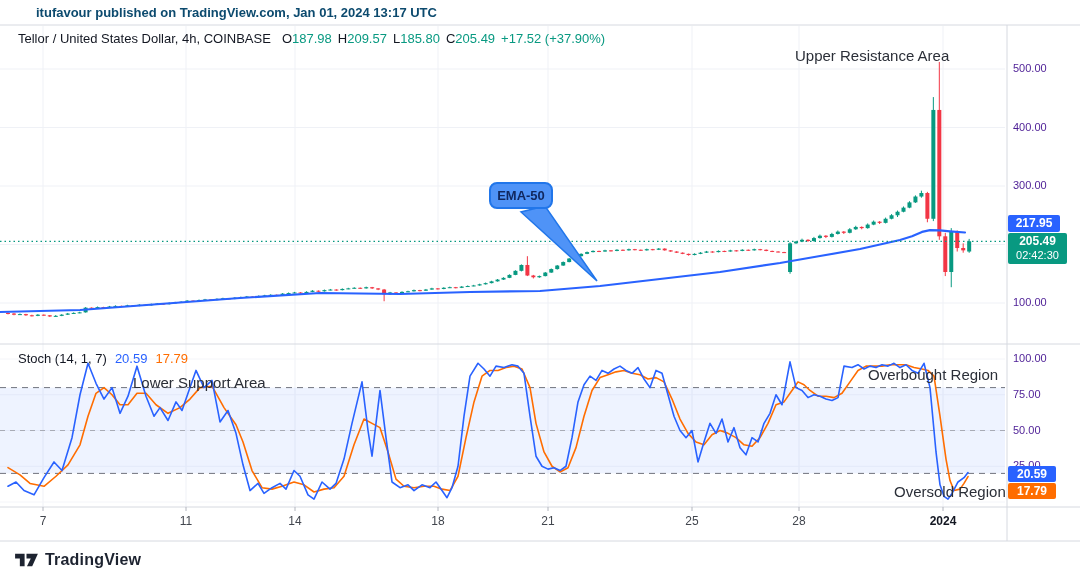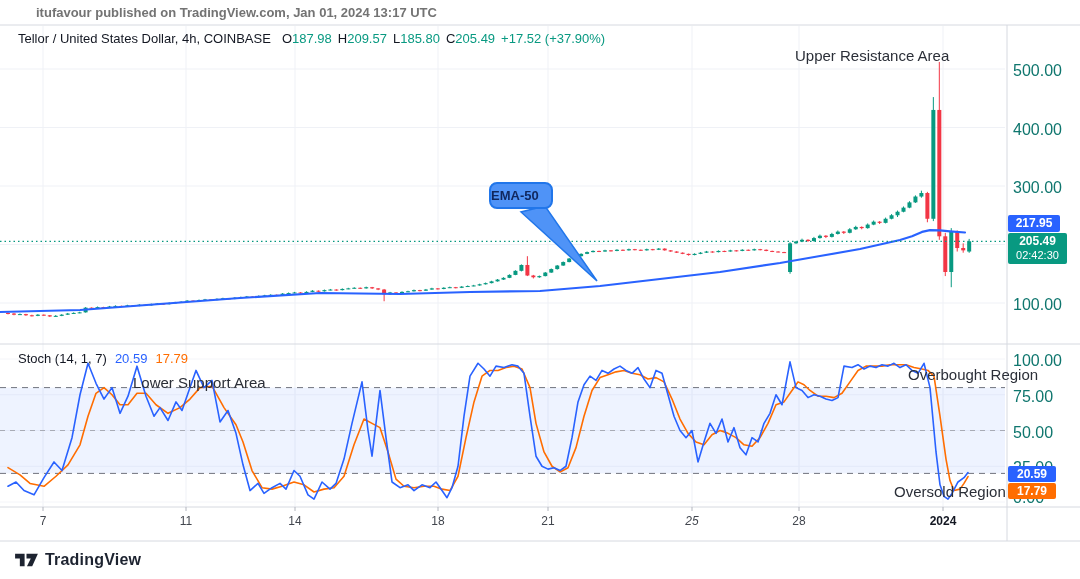--- a/index.html
+++ b/index.html
@@ -1,44 +1,44 @@
 <!DOCTYPE html>
 <html><head>
 <meta charset="utf-8">
 <style>
   * { box-sizing: border-box; margin: 0; padding: 0; }
   html,body { width:1080px; height:579px; background:#fff; font-family:"Liberation Sans",sans-serif; overflow:hidden; }
   #screen { position:relative; width:1080px; height:579px; background:#fff; }
   #chart-svg { position:absolute; left:0; top:0; z-index:0; }
 
-  .pub-bar { position:absolute; left:16px; top:5px; font-size:13px; font-weight:700; color:#737373; z-index:2;padding-left:20px; }
+  .pub-bar { position:absolute; left:16px; top:5px; font-size:13px; font-weight:700; color:#0c4a6e; z-index:2;padding-left:20px; }
 
   .legend { position:absolute; left:18px; font-size:13px; color:#131722; z-index:2; white-space:nowrap; }
   #legend-row1 { top:31px; }
   #legend-row2 { top:49px; }
   #stoch-legend { top:351px; }
   .legend .sep { margin-right:5px; }
   .val-up { color:#089981; }
   .val-blue { color:#2962FF; margin-left:8px; }
   .val-orange { color:#FF6D00; margin-left:8px; }
   .ohlc-item { margin-left:6px; }
   .ohlc-item b { font-weight:400; color:#131722; }
   .ohlc-item span { color:#089981; }
 
   .annotation { position:absolute; font-size:15px; color:#2B2F38; z-index:2; white-space:nowrap; }
   #ann-upper { left:795px; top:47px; }
   #ann-lower { left:133px; top:374px; }
-  #ann-overbought { left:908px; top:366px; }
+  #ann-overbought { left:868px; top:366px; }
   #ann-oversold { left:894px; top:483px; }
 
   #ema-callout { position:absolute; left:489px; top:182px; width:64px; height:27px; background:#4F93F7;
     border:2px solid #2176EA; border-radius:8px; color:#10275E; font-size:13px; font-weight:700;
-    line-height:23px; z-index:3; }
-
-  .axis-label { position:absolute; left:1013px; font-size:16px; color:#0f766e; z-index:1; white-space:nowrap; }
+    text-align:center; line-height:23px; z-index:3; }
+
+  .axis-label { position:absolute; left:1013px; font-size:11px; color:#4c1d95; z-index:1; white-space:nowrap; }
   .time-label { position:absolute; top:514px; width:50px; text-align:center; font-size:12px; color:#42464E; z-index:1; }
   .time-label.year { font-weight:700; color:#131722; }
 
   .badge { position:absolute; left:1008px; color:#fff; font-size:12px; font-weight:700; text-align:center; z-index:2; border-radius:2px; }
   #badge-ema   { top:215px; width:52px; height:17px; line-height:17px; background:#2962FF; }
   #badge-price { top:233px; width:59px; height:31px; background:#089981; padding-top:1px; }
   #badge-price .cd { font-size:11px; font-weight:400; line-height:13px; }
   #badge-price .pv { line-height:15px; }
   #badge-k { top:466px; width:48px; height:16px; line-height:16px; background:#2962FF; }
   #badge-d { top:483px; width:48px; height:16px; line-height:16px; background:#FF6D00; }
@@ -447,21 +447,21 @@
       <div class="axis-label" style="top: 423.5px;">50.00</div>
       <div class="axis-label" style="top: 459.25px;">25.00</div>
       <div class="axis-label" style="top: 489px;">0.00</div>
     </div>
   <div id="time-axis">
       <div class="time-label" style="left: 18px;">7</div>
       <div class="time-label" style="left: 161px;">11</div>
       <div class="time-label" style="left: 270px;">14</div>
       <div class="time-label" style="left: 413px;">18</div>
       <div class="time-label" style="left: 523px;">21</div>
-      <div class="time-label" style="left: 667px; font-style: italic;">25</div>
+      <div class="time-label" style="left: 667px;">25</div>
       <div class="time-label" style="left: 774px; text-align: center;">28</div>
       <div class="time-label year" style="left: 918px;">2024</div>
     </div>
 
   <div id="badge-ema" class="badge">217.95</div>
   <div id="badge-price" class="badge">
     <div class="pv">205.49</div>
     <div class="cd">02:42:30</div>
   </div>
   <div id="badge-k" class="badge">20.59</div>

